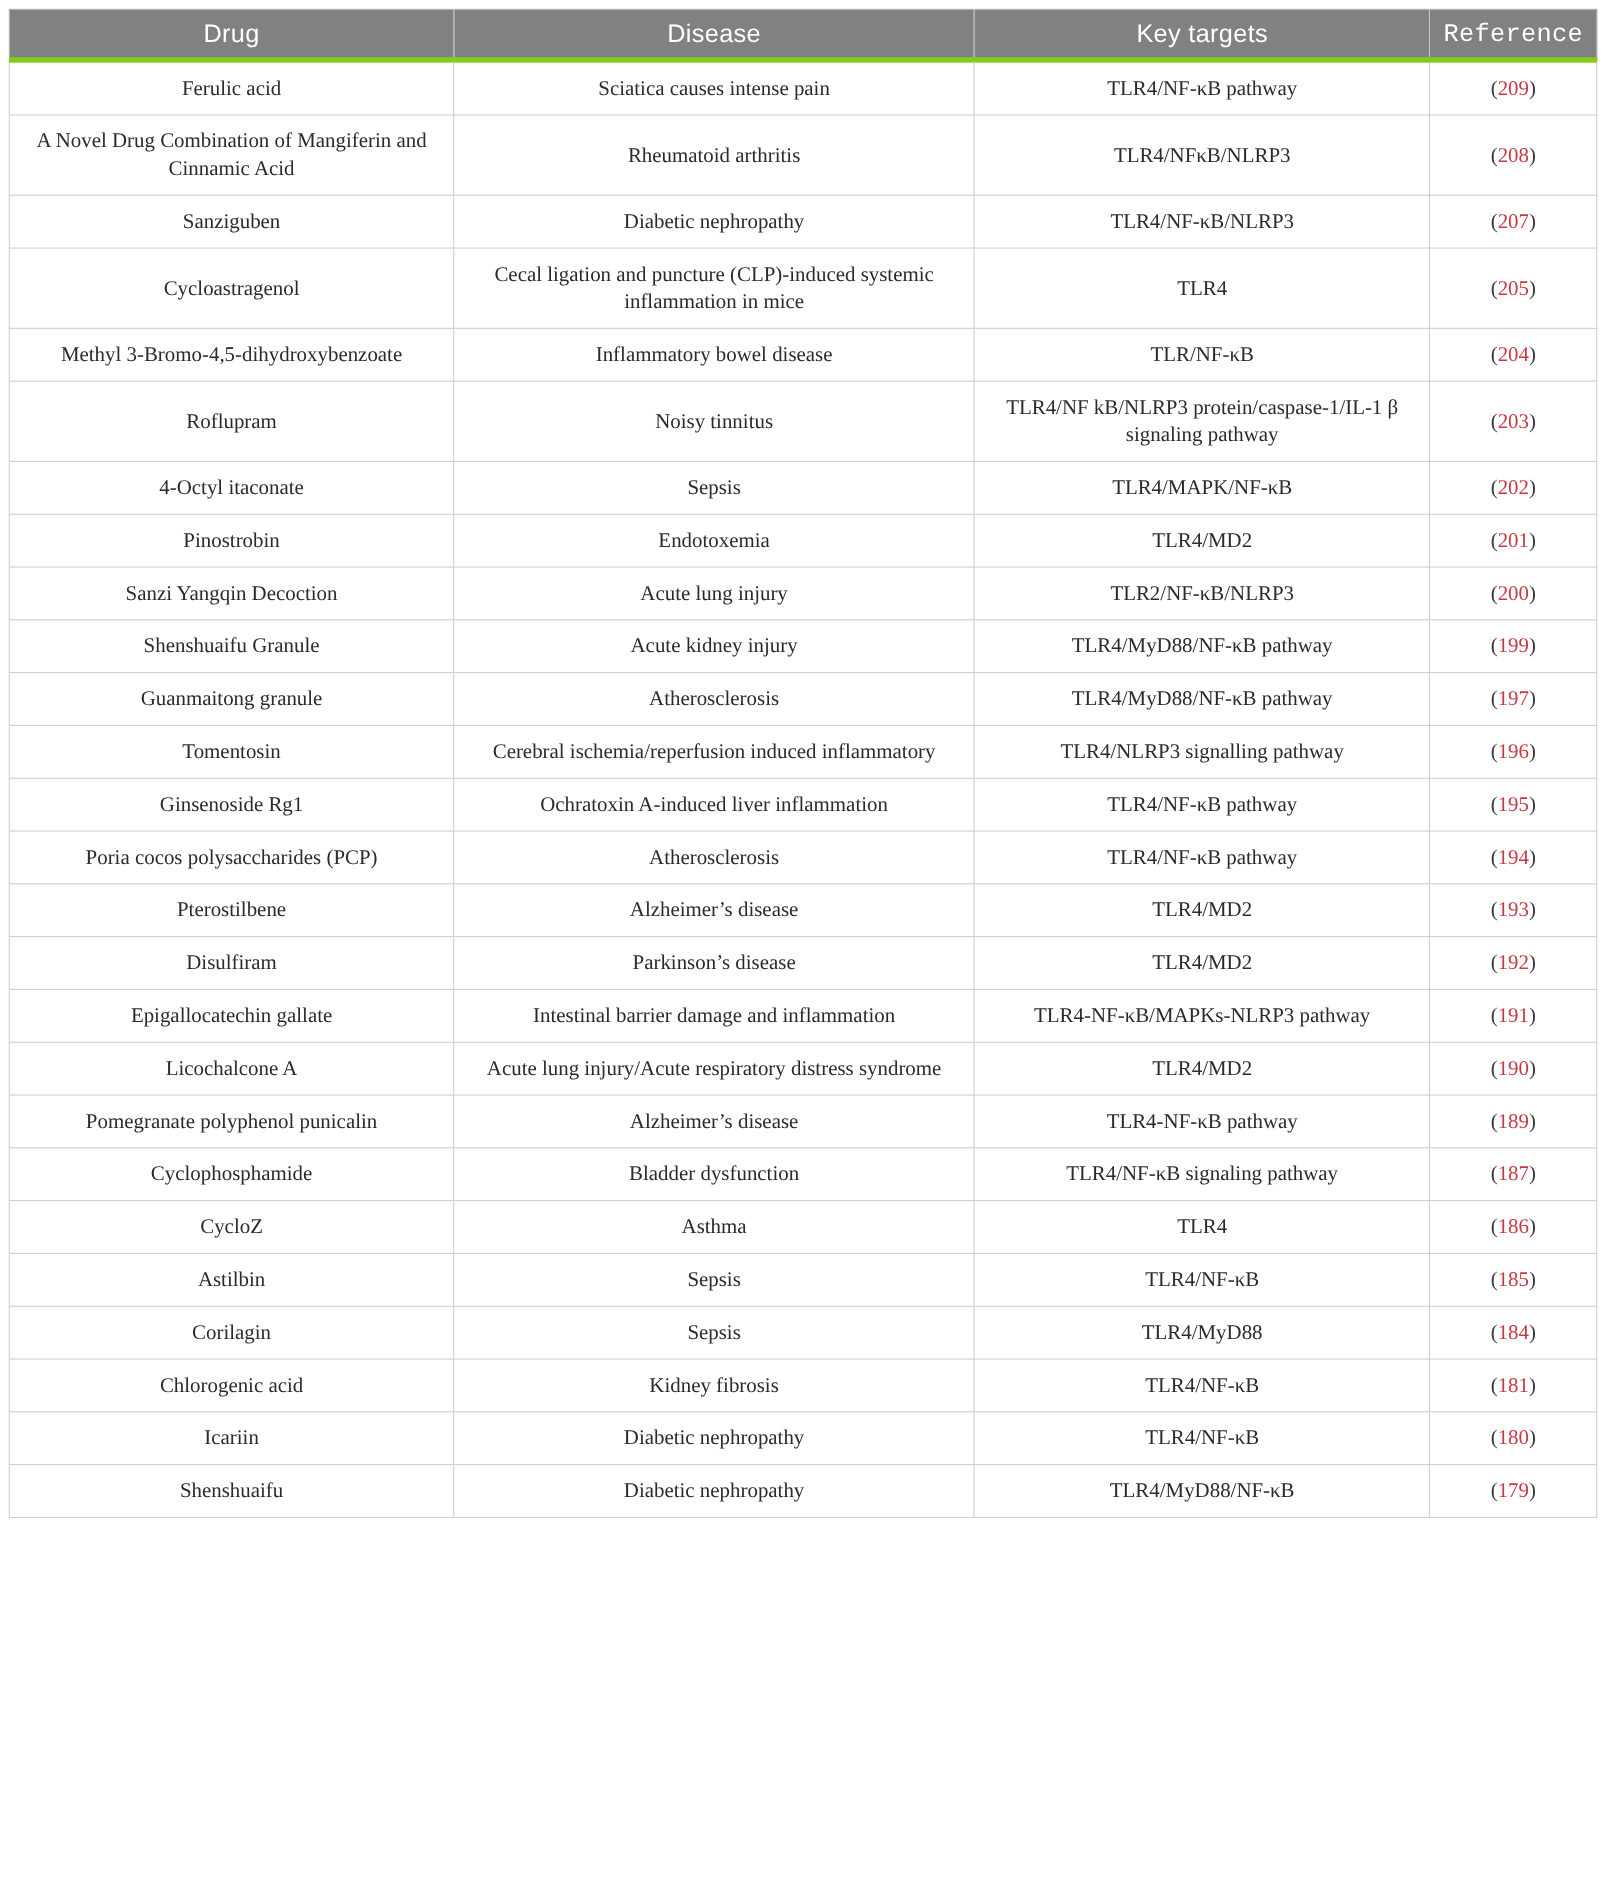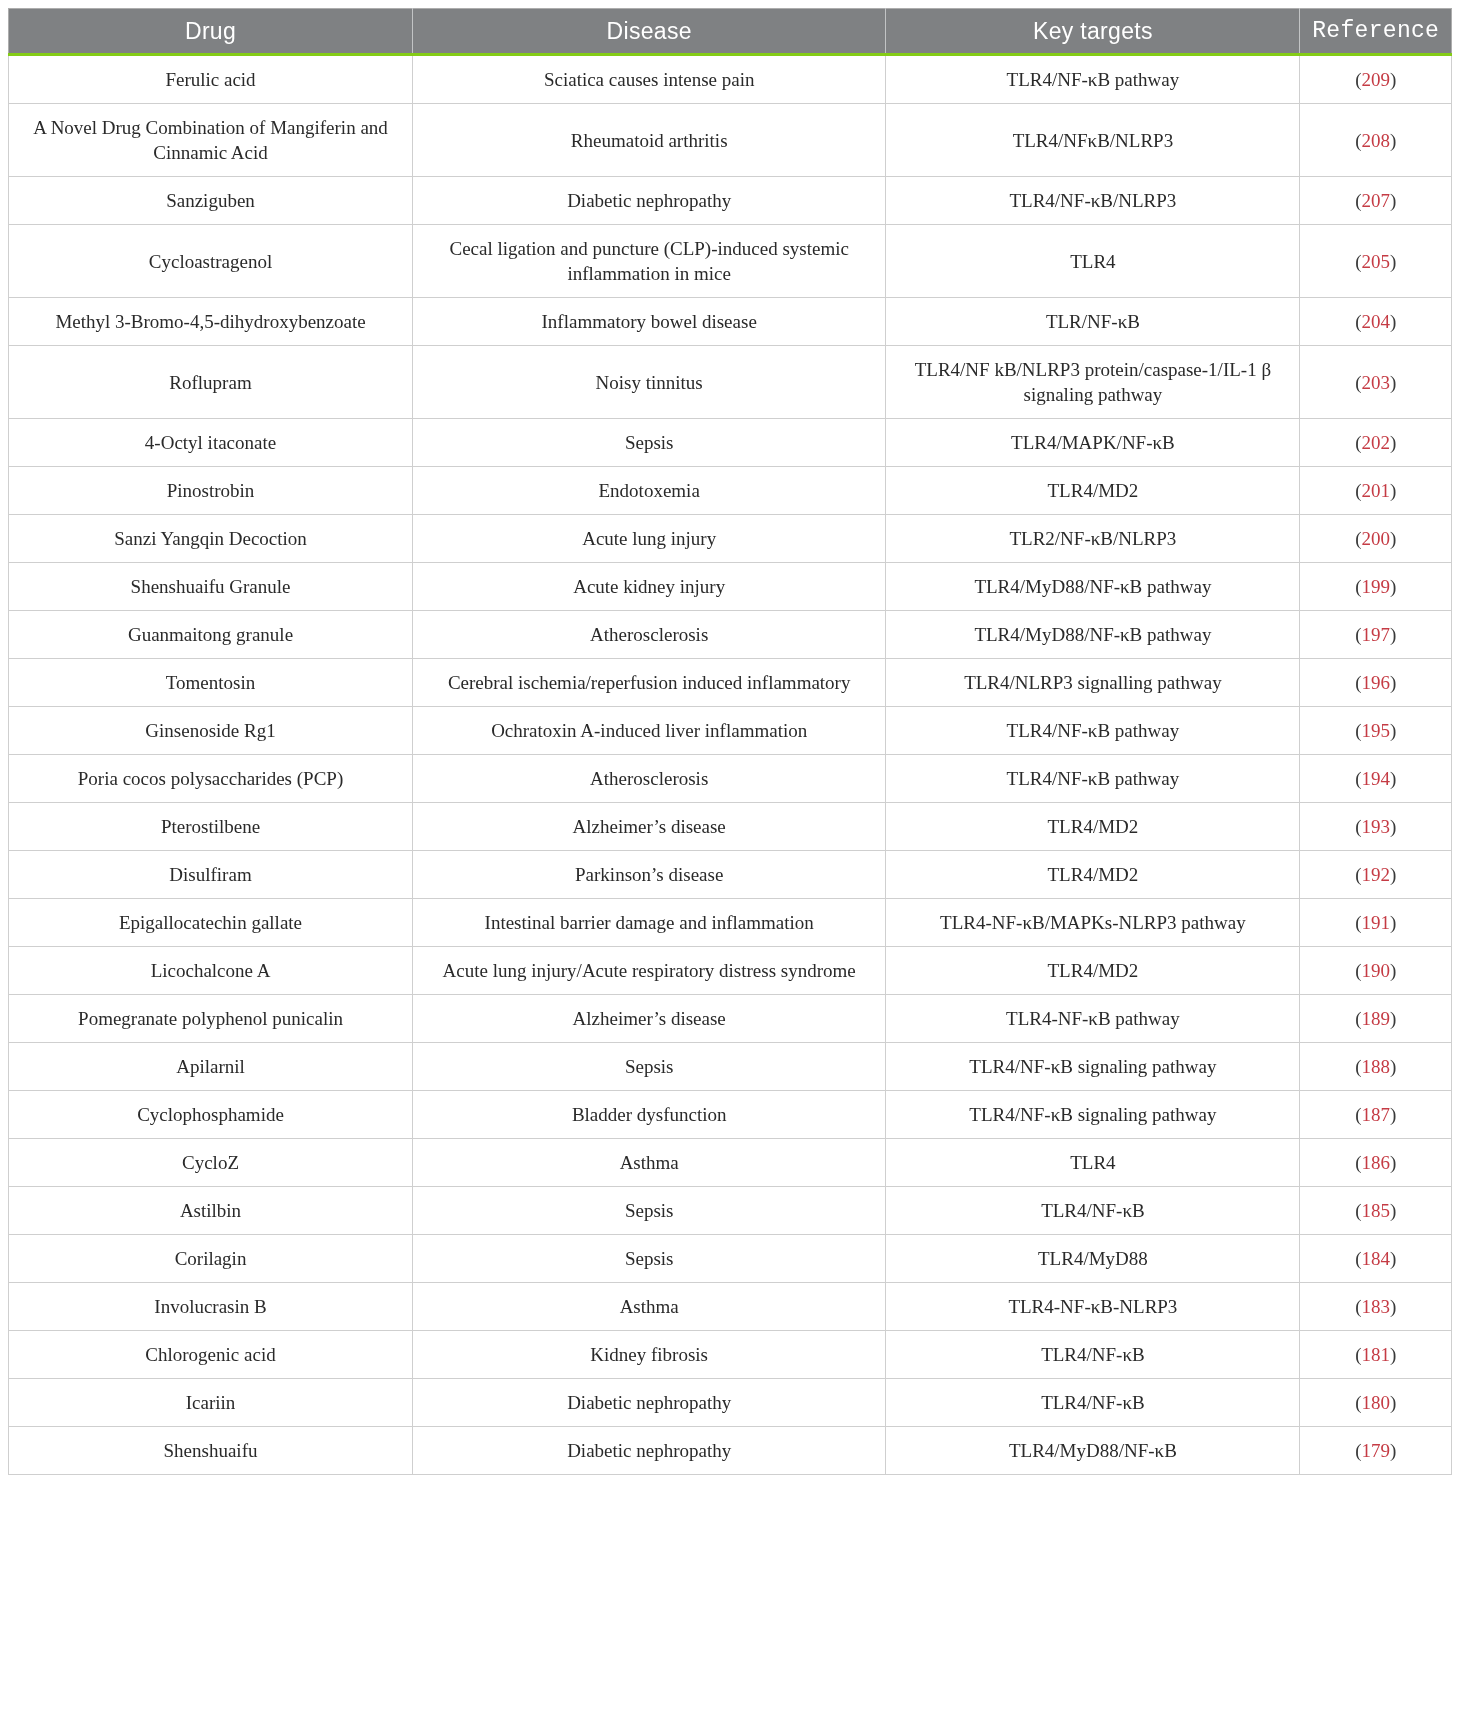--- a/index.html
+++ b/index.html
@@ -20,21 +20,21 @@
     font-weight: 400;
     font-size: 23px;
     letter-spacing: 0.3px;
     height: 46px;
     padding: 6px 10px;
     text-align: center;
     vertical-align: middle;
     border-left: 1px solid #c2c4c5;
     border-right: 1px solid #c2c4c5;
     border-top: none;
-    border-bottom: 3px solid #84cc16;
+    border-bottom: 5px solid #84cc16;
   }
   thead th:first-child { border-left: none; }
   thead th:last-child { border-right: none; font-family: Liberation Mono, monospace; }
 
   tbody td {
     border: 1px solid #cfcfcf;
     font-size: 19px;
     line-height: 25px;
     color: #2a2a2a;
     text-align: center;
@@ -173,26 +173,20 @@
         <td>TLR4/MD2</td>
         <td class="ref-cell"><span>(</span><span class="refnum">190</span><span>)</span></td>
       </tr>
       <tr>
         <td>Pomegranate polyphenol punicalin</td>
         <td>Alzheimer’s disease</td>
         <td>TLR4-NF-κB pathway</td>
         <td class="ref-cell"><span>(</span><span class="refnum">189</span><span>)</span></td>
       </tr>
       <tr>
-        <td>Apilarnil</td>
-        <td>Sepsis</td>
-        <td>TLR4/NF-κB signaling pathway</td>
-        <td class="ref-cell"><span>(</span><span class="refnum">188</span><span>)</span></td>
-      </tr>
-      <tr>
         <td>Cyclophosphamide</td>
         <td>Bladder dysfunction</td>
         <td>TLR4/NF-κB signaling pathway</td>
         <td class="ref-cell"><span>(</span><span class="refnum">187</span><span>)</span></td>
       </tr>
       <tr>
         <td>CycloZ</td>
         <td>Asthma</td>
         <td>TLR4</td>
         <td class="ref-cell"><span>(</span><span class="refnum">186</span><span>)</span></td>
@@ -203,26 +197,20 @@
         <td>TLR4/NF-κB</td>
         <td class="ref-cell"><span>(</span><span class="refnum">185</span><span>)</span></td>
       </tr>
       <tr>
         <td>Corilagin</td>
         <td>Sepsis</td>
         <td>TLR4/MyD88</td>
         <td class="ref-cell"><span>(</span><span class="refnum">184</span><span>)</span></td>
       </tr>
       <tr>
-        <td>Involucrasin B</td>
-        <td>Asthma</td>
-        <td>TLR4-NF-κB-NLRP3</td>
-        <td class="ref-cell"><span>(</span><span class="refnum">183</span><span>)</span></td>
-      </tr>
-      <tr>
         <td>Chlorogenic acid</td>
         <td>Kidney fibrosis</td>
         <td>TLR4/NF-κB</td>
         <td class="ref-cell"><span>(</span><span class="refnum">181</span><span>)</span></td>
       </tr>
       <tr>
         <td>Icariin</td>
         <td>Diabetic nephropathy</td>
         <td>TLR4/NF-κB</td>
         <td class="ref-cell"><span>(</span><span class="refnum">180</span><span>)</span></td>

